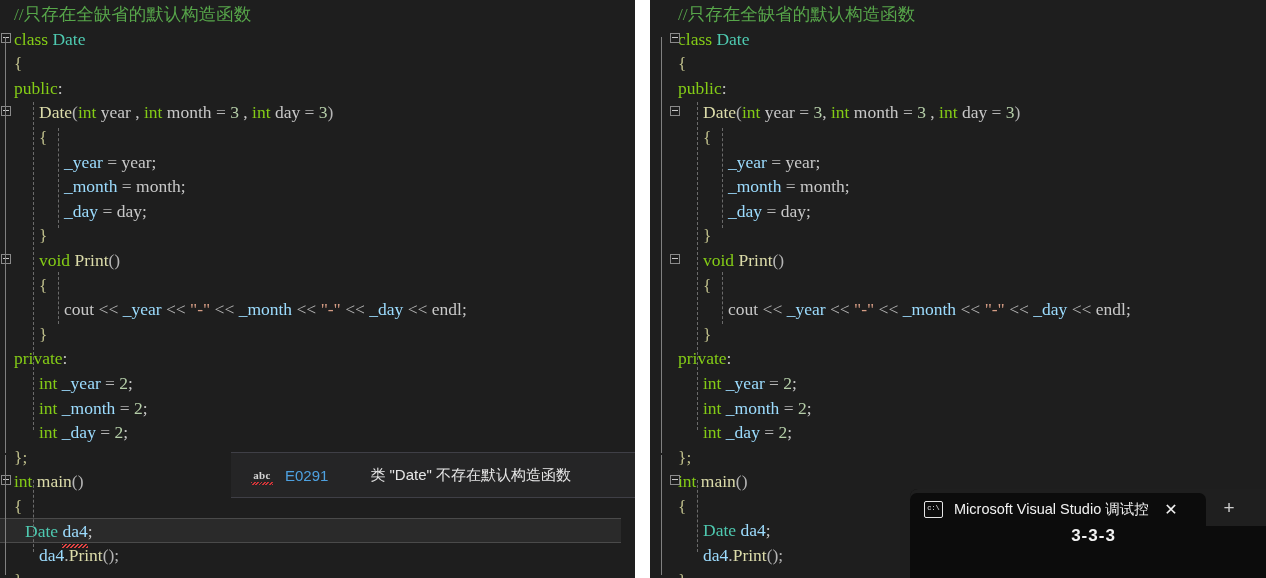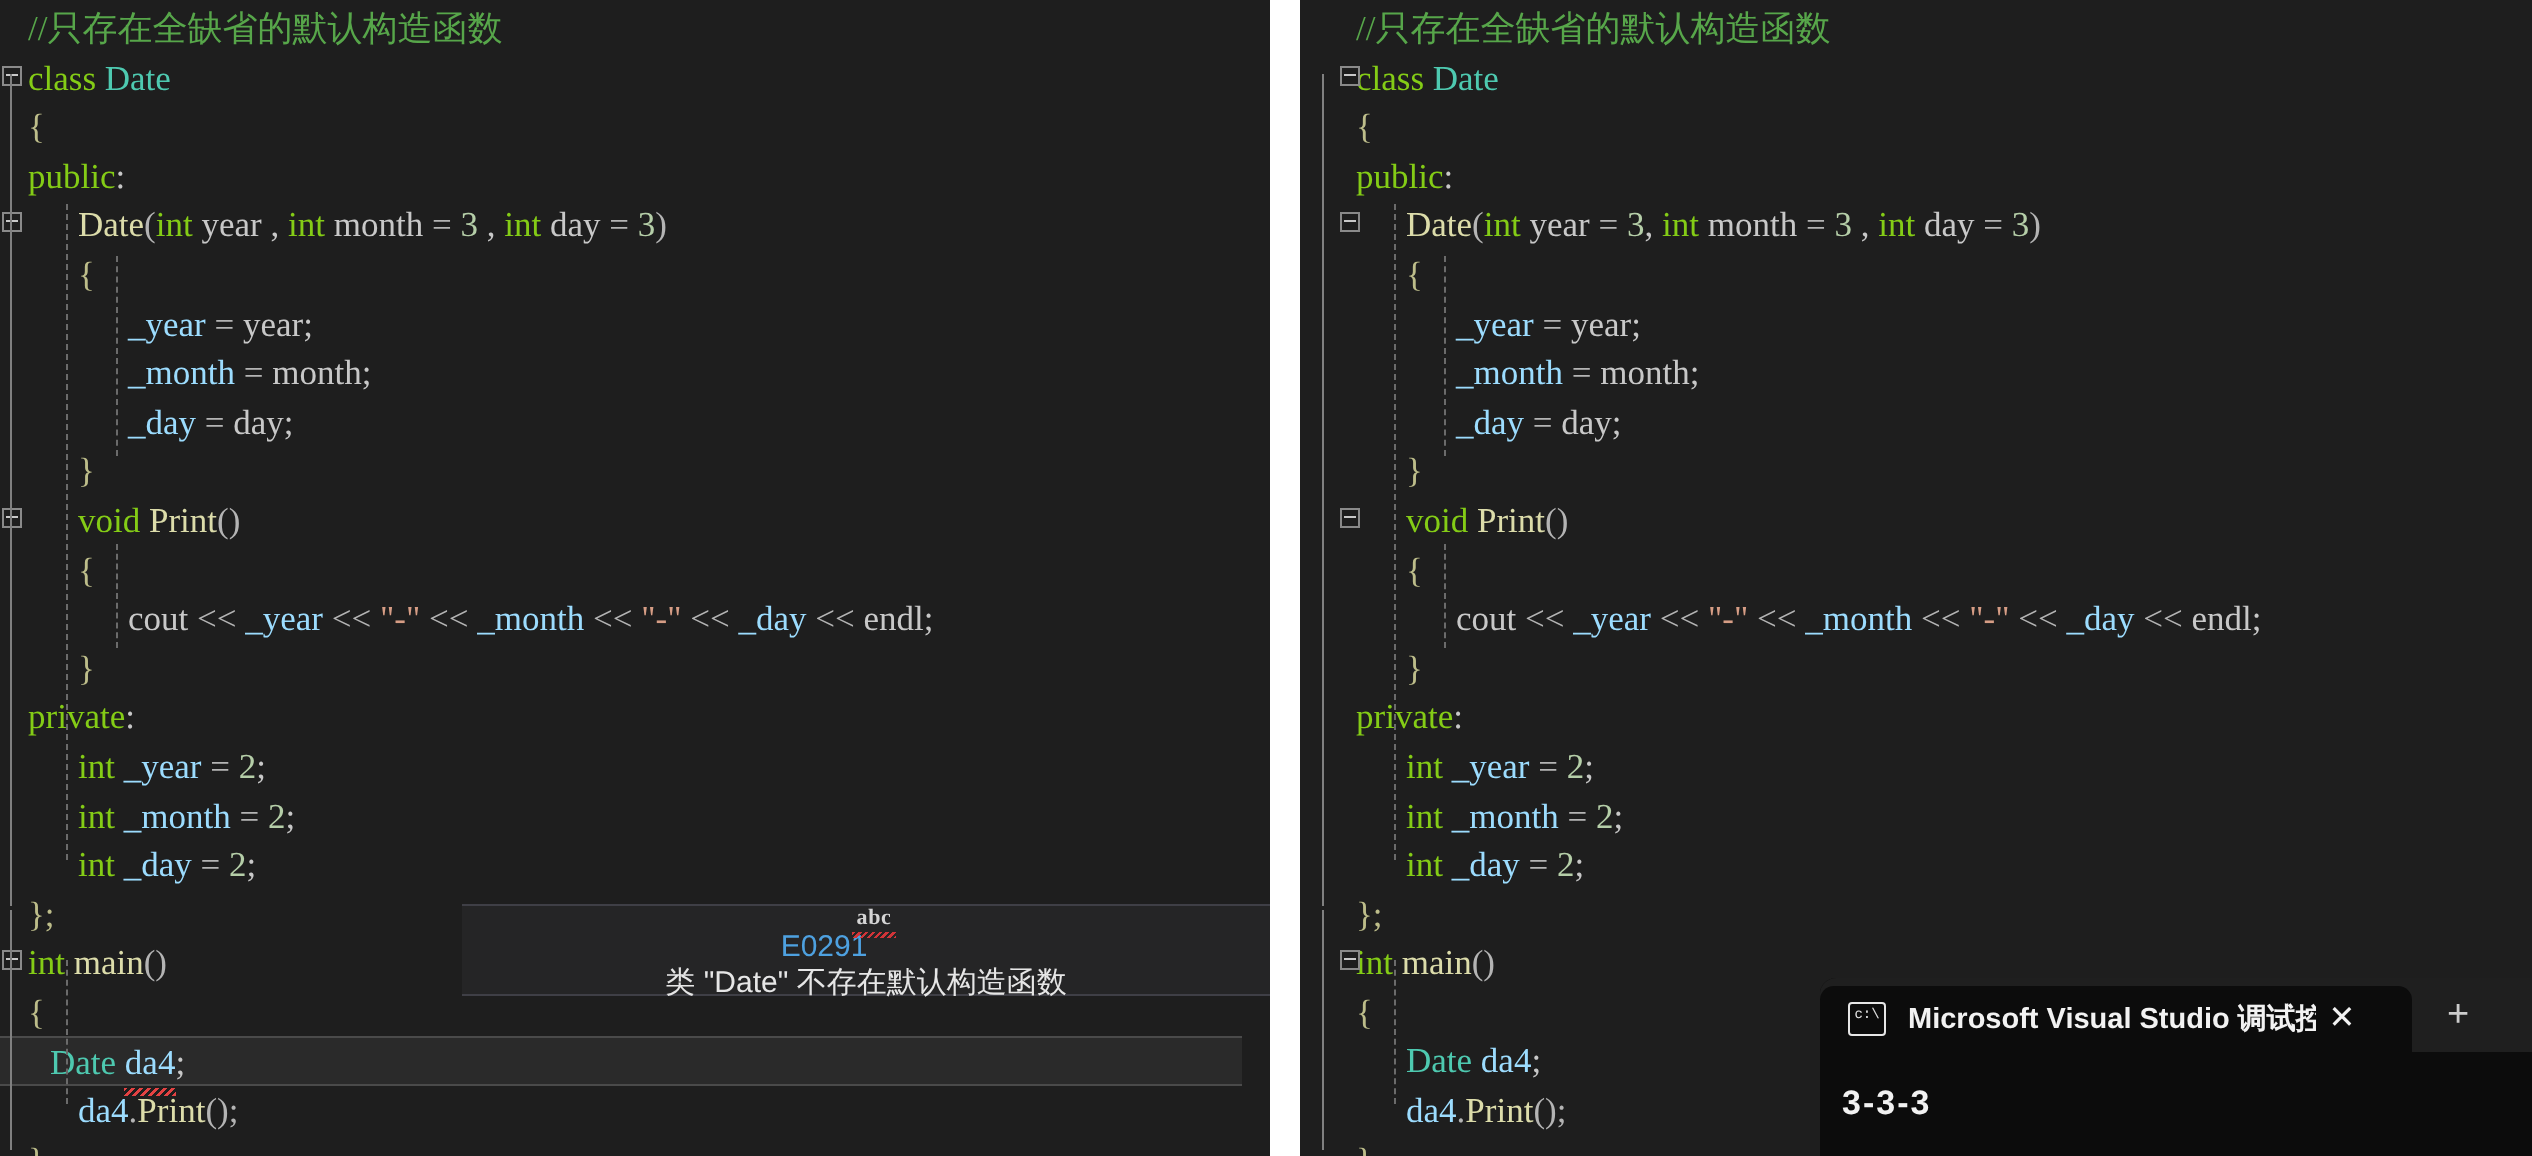--- a/index.html
+++ b/index.html
@@ -133,21 +133,20 @@
     top: 452px;
     width: 404px;
     height: 46px;
     background: #252526;
     border-top: 1px solid #3f3f46;
     border-bottom: 1px solid #3f3f46;
     display: flex;
     align-items: center;
     font-family: "Liberation Sans", sans-serif;
     box-sizing: border-box;
-    flex-direction: column;
   }
   .err-icon {
     width: 26px;
     margin-left: 18px;
     margin-right: 10px;
     position: relative;
     text-align: center;
     font-size: 11px;
     font-weight: bold;
     color: #d4d4d4;
@@ -217,21 +216,21 @@
     font-size: 7px;
     color: #e6e6e6;
     line-height: 13px;
     text-align: center;
     font-family: "Liberation Mono", monospace;
     overflow: hidden;
   }
   .term-tab-title {
     color: #f2f2f2;
     font-size: 14.5px;
-    font-weight: bold;
+    font-weight: normal;
     flex: 1 1 auto;
     white-space: nowrap;
     overflow: hidden;
     text-overflow: clip;
     max-width: 204px;
   }
   .term-close {
     color: #f2f2f2;
     font-size: 16px;
     width: 26px;
@@ -246,20 +245,21 @@
     text-align: center;
     line-height: 37px;
     flex: 0 0 auto;
   }
   .term-body {
     position: relative;
     height: 52px;
     background: #0c0c0c;
     display: flex;
     align-items: center;
+    flex-direction: column;
   }
   .term-output {
     color: #f2f2f2;
     font-size: 17px;
     font-weight: bold;
     margin-left: 11px;
     font-family: "Liberation Sans", sans-serif;
     letter-spacing: 1px;
   }
   .term-watermark {

